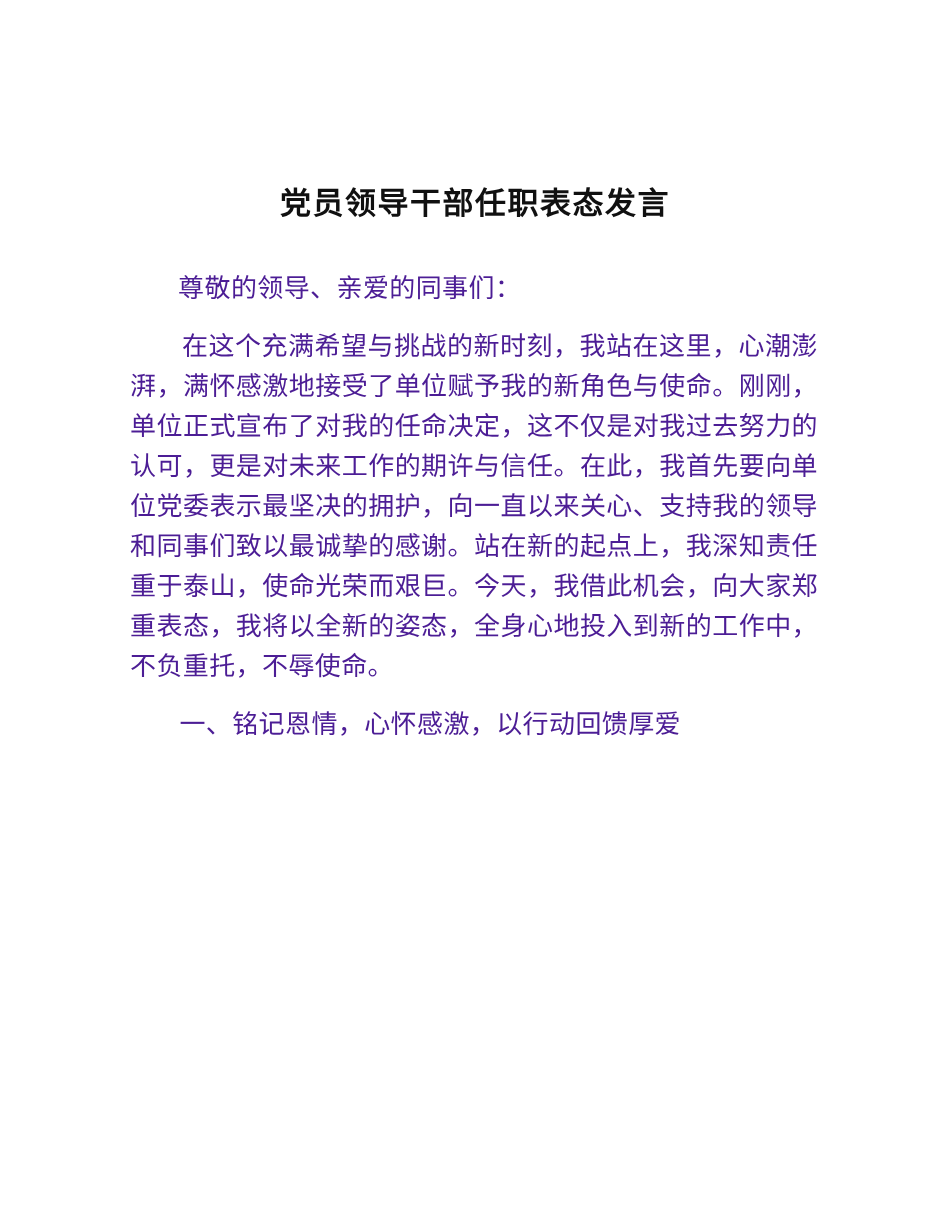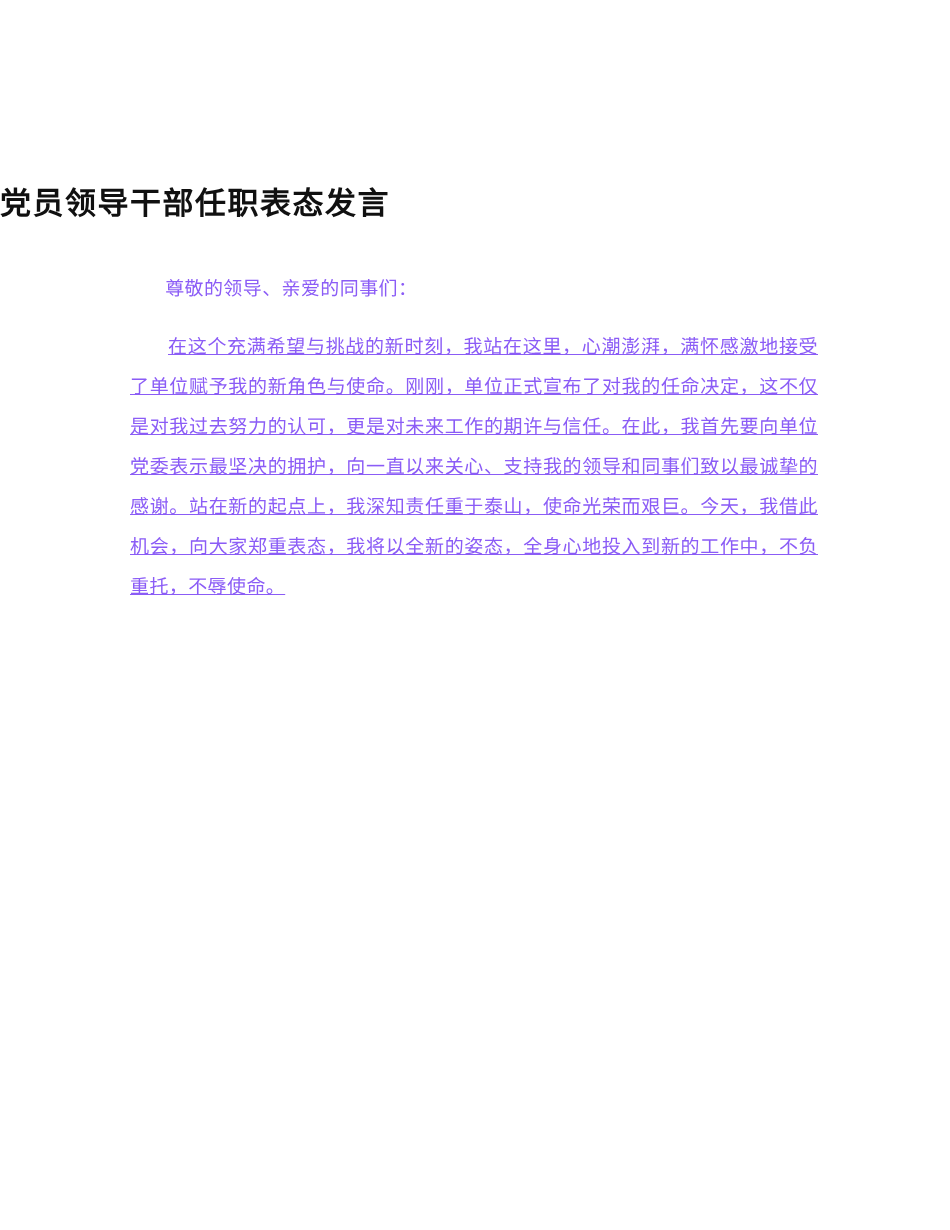--- a/index.html
+++ b/index.html
@@ -24,52 +24,52 @@
     overflow: hidden;
     box-sizing: border-box;
   }
 
   
   .doc-title {
     position: absolute;
     top: 160px;
     left: 0;
     width: 950px;
+    text-align: center;
     font-family: "DejaVu Sans", "Liberation Sans", sans-serif;
     font-weight: bold;
     font-size: 31px;
     line-height: 44px;
     letter-spacing: 1.5px;
     color: #101010;
     white-space: nowrap;
   }
 
   
   .body-column {
     position: absolute;
     top: 268px;
     left: 130px;
     width: 688px;
   }
 
   .para {
-    font-size: 19px;
+    font-size: 26px;
     line-height: 40px;
     text-align: justify;
     text-justify: inter-ideograph;
     letter-spacing: 0.4px;
-    color: #8b5cf6;
+    color: #4c1d95;
     margin: 0;
     text-indent: 2em;
     word-break: break-all;
   }
 
   .para + .para {
     margin-top: 18px;
-    text-decoration: underline;
   }
 
   .para.salutation {
     text-indent: 1.85em;
   }
 
   .para.section-heading {
     text-indent: 1.9em;
   }
 </style>
@@ -79,17 +79,18 @@
 <div class="page">
 
   <h1 class="doc-title">党员领导干部任职表态发言</h1>
 
   <div class="body-column">
 
     <p class="para salutation">尊敬的领导、亲爱的同事们：</p>
 
     <p class="para">在这个充满希望与挑战的新时刻，我站在这里，心潮澎湃，满怀感激地接受了单位赋予我的新角色与使命。刚刚，单位正式宣布了对我的任命决定，这不仅是对我过去努力的认可，更是对未来工作的期许与信任。在此，我首先要向单位党委表示最坚决的拥护，向一直以来关心、支持我的领导和同事们致以最诚挚的感谢。站在新的起点上，我深知责任重于泰山，使命光荣而艰巨。今天，我借此机会，向大家郑重表态，我将以全新的姿态，全身心地投入到新的工作中，不负重托，不辱使命。</p>
 
+    <p class="para section-heading">一、铭记恩情，心怀感激，以行动回馈厚爱</p>
 
 
   </div>
 
 </div>
 
 </body></html>

